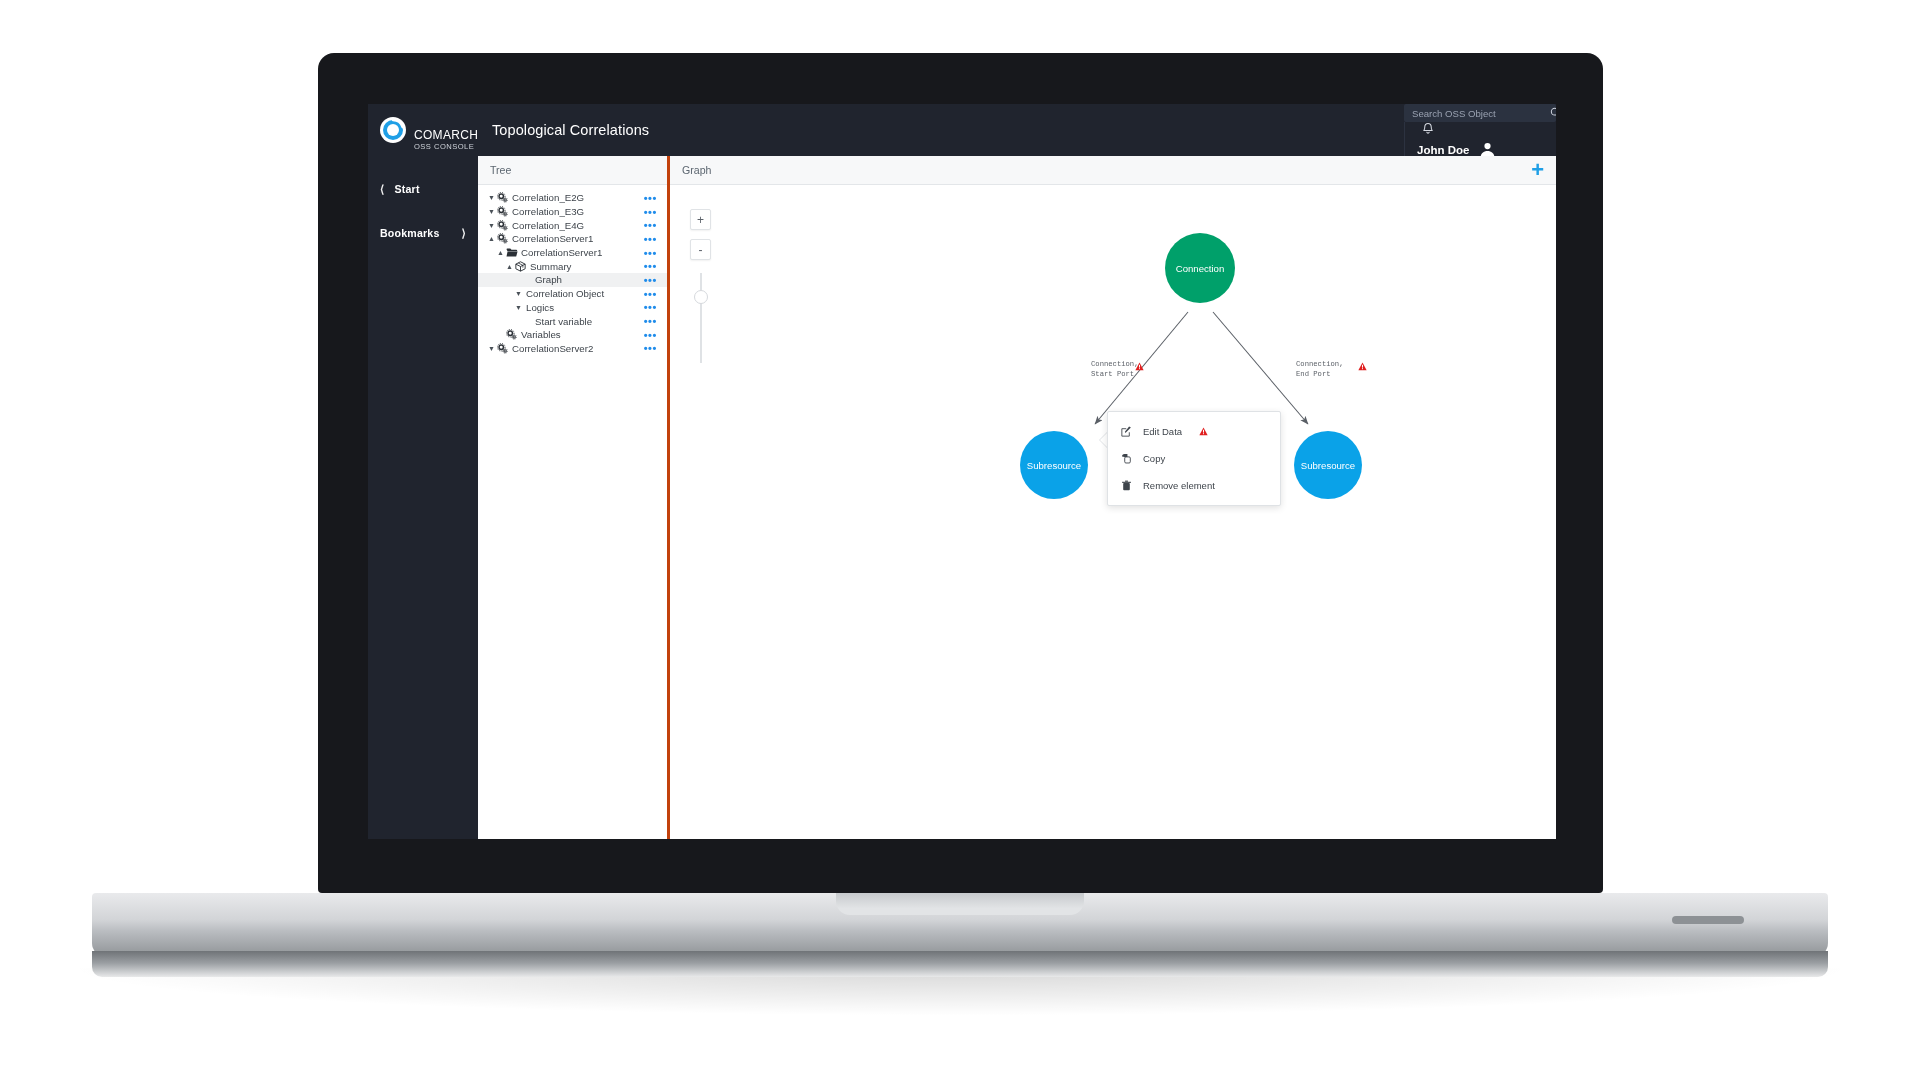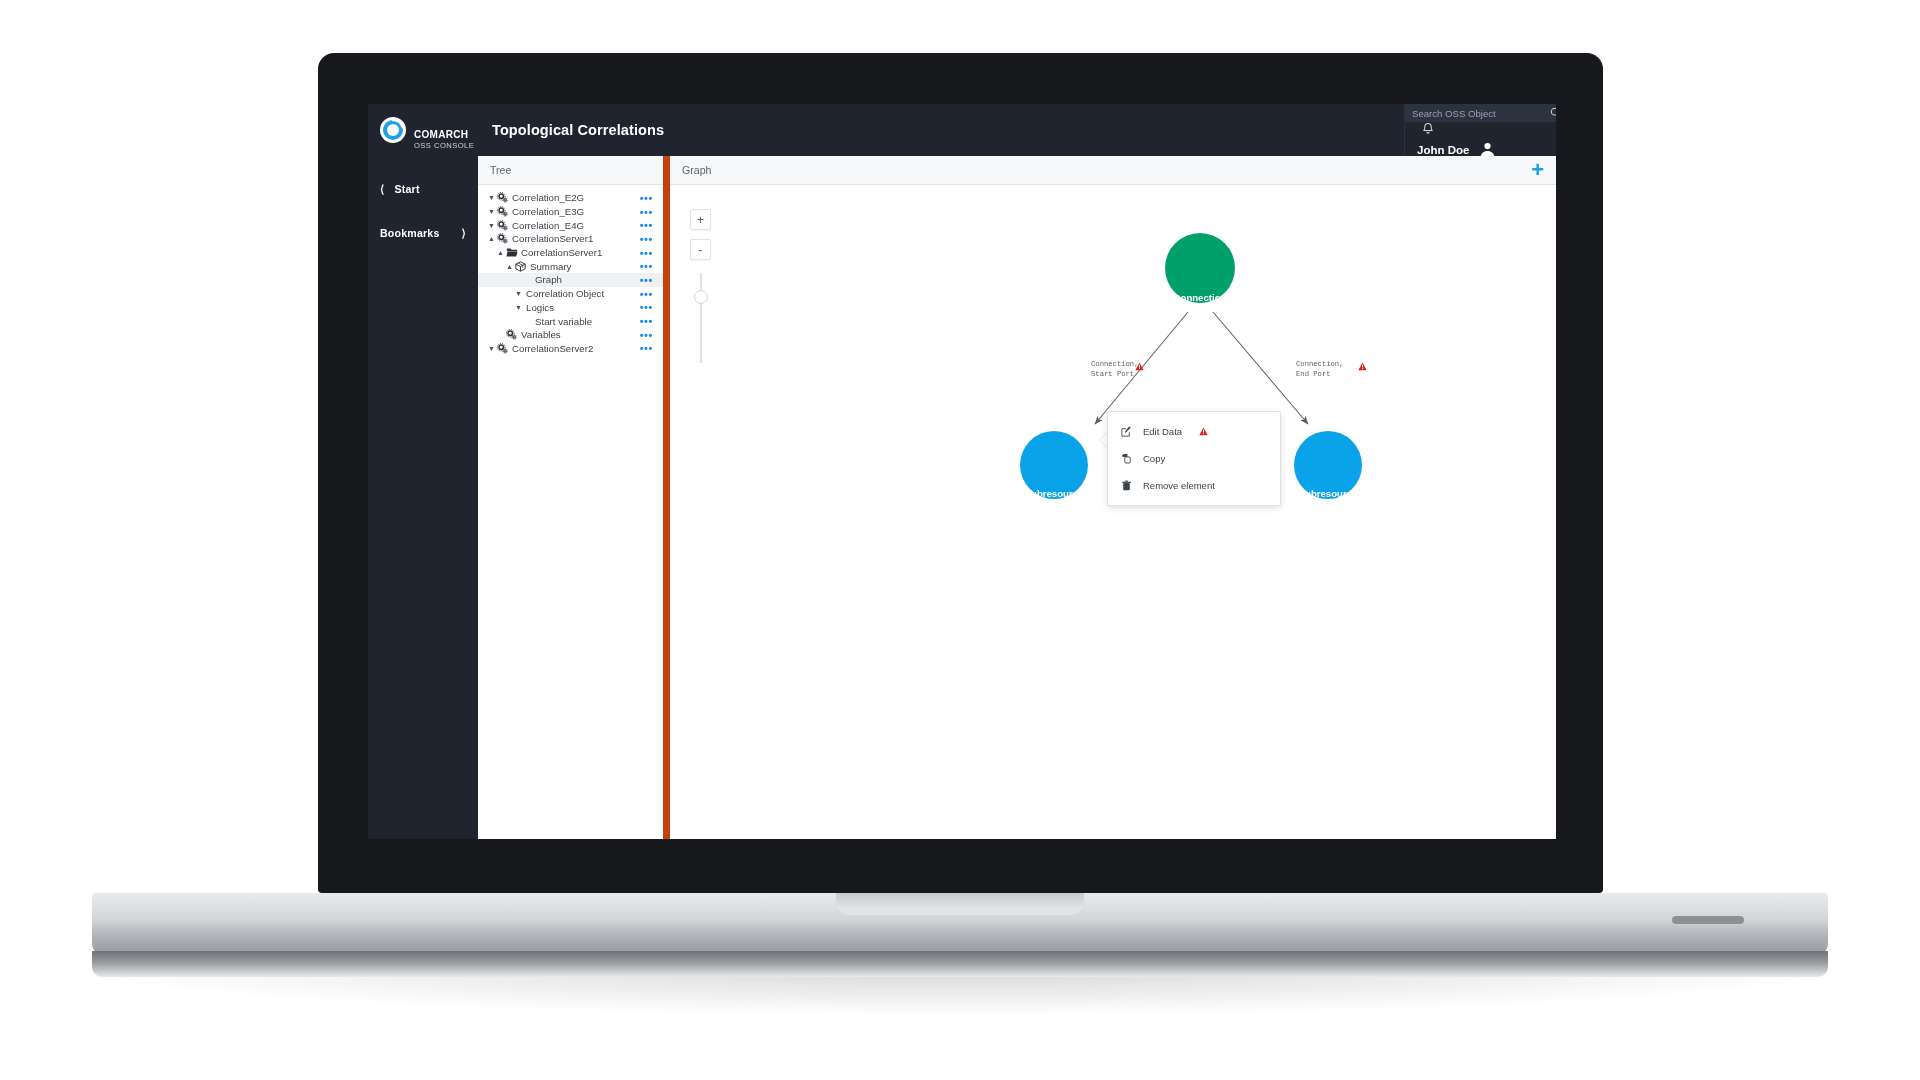--- a/index.html
+++ b/index.html
@@ -67,24 +67,24 @@
     padding-left: 12px; gap: 8px;
   }
   .brand-mark {
     width: 26px; height: 26px; border-radius: 50%;
     background: #ffffff;
     display: flex; align-items: center; justify-content: center;
     flex: none;
   }
   .brand-mark svg { display:block; }
   .brand-text { line-height: 1; }
-  .brand-name { color:#fff; font-size: 10px; font-weight: 700; letter-spacing: .3px; margin-top: 20px; }
+  .brand-name { color:#fff; font-size: 12px; font-weight: 400; letter-spacing: .3px; margin-top: 20px; }
   .brand-sub  { color:#cfd3da; font-size: 7.6px; letter-spacing: .45px; margin-top:2px;}
   .app-title {
-    color: #ffffff; font-size: 14.5px; font-weight: 700; margin-left: 14px;
+    color: #ffffff; font-size: 14.5px; font-weight: 400; margin-left: 14px;
     letter-spacing: .1px;
   }
   .topbar-right {
     margin-left: auto; display:flex; align-items: flex-start; height: 52px; flex-direction: column;
   }
   .search-box {
     width: 152px; height: 26px; background: #2b3240; border-radius: 2px;
     display: flex; align-items: center; padding: 0 8px; gap: 6px;
   }
   .search-box input {
@@ -112,21 +112,21 @@
     height: 34px; display: flex; align-items: center; padding: 0 12px;
     color: #ffffff; font-size: 10.6px; font-weight: 700; letter-spacing: .2px;
   }
   .nav-start { margin-top: 16px; gap: 10px; }
   .nav-bookmarks { margin-top: 10px; justify-content: space-between; }
   .chev { color:#fff; opacity:.92; font-size:11px; line-height:1; }
 
   
   .tree-panel {
     position: absolute; left: 110px; top: 52px; width: 192px; height: 683px;
-    background: #ffffff; border-right: 7px solid #c2410c;
+    background: #ffffff; border-right: 3px solid #c2410c;
   }
   .panel-head {
     height: 29px; background: #f7f8f9; border-bottom: 1px solid #e3e6e9;
     display:flex; align-items:center; padding-left: 12px;
     color:#5c6670; font-size: 10.6px;
   }
   .tree-list { padding-top: 6px; }
   .tree-row {
     position: relative; height: 13.7px; display:flex; align-items:center;
     font-size: 9.7px; color: #3e444b; white-space: nowrap;
@@ -170,22 +170,22 @@
   .zoom-out { left: 20px; top: 54px; }
   .zoom-slider { position:absolute; left: 30px; top: 88px; width: 2px; height: 90px; background:#dfe2e5; }
   .zoom-knob {
     position:absolute; left: 24px; top: 105px; width: 14px; height: 14px;
     border-radius: 50%; background:#fff; border: 1px solid #d6d9dd;
   }
 
   
   .node {
     position: absolute; border-radius: 50%;
-    display:flex; align-items:flex-end; justify-content:center;
-    color:#ffffff; font-size: 9.6px; font-weight: 700;
+    display:flex; align-items:center; justify-content:center;
+    color:#ffffff; font-size: 9.6px; font-weight: 400;
   }
   .node-connection  { left: 495px; top: 48px;  width: 70px; height: 70px; background:#00a06a; }
   .node-sub-left    { left: 350px; top: 246px; width: 68px; height: 68px; background:#0aa2e8; }
   .node-sub-right   { left: 624px; top: 246px; width: 68px; height: 68px; background:#0aa2e8; }
 
   .edge-label {
     position: absolute; font-size: 7.2px; color:#5c6168; line-height: 1.35;
     text-align: left;
     font-family: Liberation Mono, monospace;
   }

